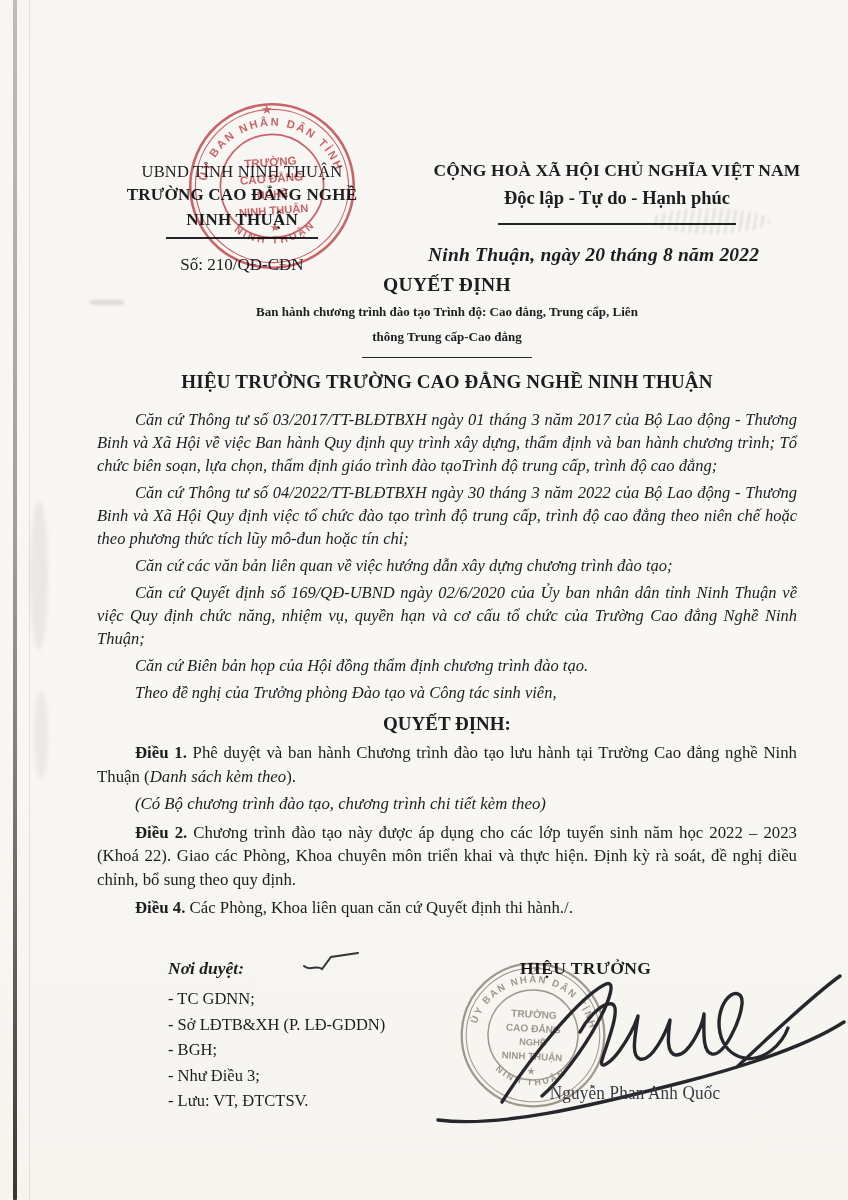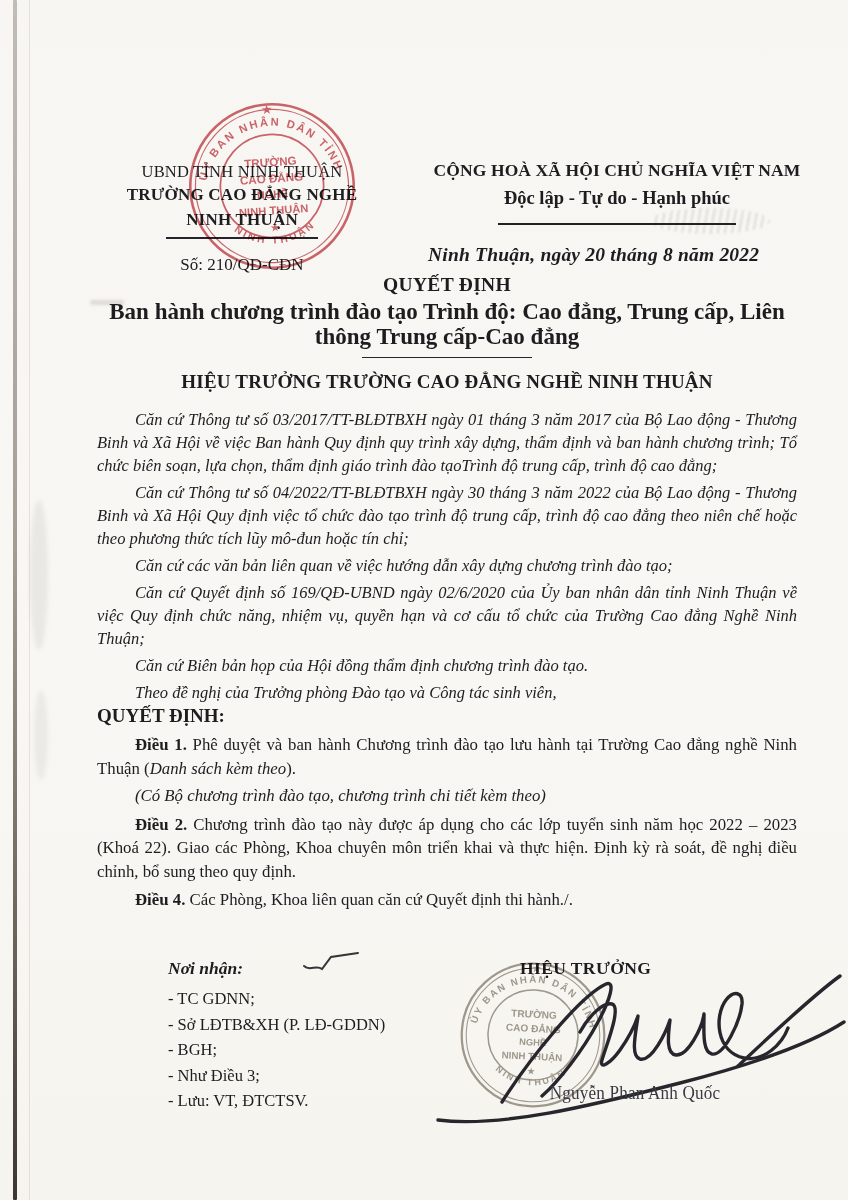--- a/index.html
+++ b/index.html
@@ -36,27 +36,27 @@
     font-size:19.5px;font-style:italic;font-weight:bold;letter-spacing:.2px;}
 
   
   .stamp{position:absolute;mix-blend-mode:multiply;}
   .stamp-top{left:186px;top:100px;width:172px;height:172px;opacity:.82;transform:rotate(-4deg);}
   .stamp-bottom{left:458px;top:960px;width:150px;height:150px;opacity:.8;transform:rotate(3deg);}
 
   
   .content{position:absolute;left:97px;top:272px;width:700px;}
   .t-main{text-align:center;font-weight:bold;font-size:19.5px;line-height:25px;letter-spacing:.3px;}
-  .t-sub{text-align:center;font-weight:bold;font-size:23px;line-height:25px;margin-top:2px;}
+  .t-sub{text-align:center;font-weight:bold;font-size:13px;line-height:25px;margin-top:2px;}
   .t-rule{width:170px;border-top:1.6px solid #26262c;margin:8px auto 0;}
   .t-issuer{text-align:center;font-weight:bold;font-size:19px;margin-top:13px;letter-spacing:.2px;}
   p.recital{font-style:italic;text-align:justify;text-indent:38px;
     font-size:16.5px;line-height:23px;margin:4px 0 0;}
   p.recital.first{margin-top:15px;}
-  .decision-h{font-weight:bold;font-size:19px;line-height:24px;}
+  .decision-h{text-align:center;font-weight:bold;font-size:19px;margin-top:8px;line-height:24px;}
   p.article{text-align:justify;text-indent:38px;font-size:16.8px;line-height:23.5px;margin:5px 0 0;}
   p.article .alabel{font-weight:bold;margin-top:46px;}
   p.article .ital{font-style:italic;}
   p.note{font-style:italic;text-indent:38px;font-size:16.8px;line-height:23.5px;margin:4px 0 0;}
 
   
   .noi-nhan{position:absolute;left:168px;top:958px;width:260px;}
   .noi-nhan .nlabel{font-weight:bold;font-style:italic;font-size:17.5px;}
   .noi-nhan ul{list-style:none;margin:7px 0 0;padding:0;font-size:16.5px;line-height:25.5px;}
   .sig-title{position:absolute;left:520px;top:958px;width:200px;
@@ -135,21 +135,21 @@
   <p class="article"><span class="alabel">Điều 1.</span><span> Phê duyệt và ban hành Chương trình đào tạo lưu hành tại Trường Cao đẳng nghề Ninh Thuận (</span><span class="ital">Danh sách kèm theo</span><span>).</span></p>
 
   <p class="note">(Có Bộ chương trình đào tạo, chương trình chi tiết kèm theo)</p>
 
   <p class="article"><span class="alabel">Điều 2.</span><span> Chương trình đào tạo này được áp dụng cho các lớp tuyển sinh năm học 2022 – 2023 (Khoá 22). Giao các Phòng, Khoa chuyên môn triển khai và thực hiện. Định kỳ rà soát, đề nghị điều chỉnh, bổ sung theo quy định.</span></p>
 
   <p class="article"><span class="alabel">Điều 4.</span><span> Các Phòng, Khoa liên quan căn cứ Quyết định thi hành./.</span></p>
 </div>
 
 <div class="noi-nhan">
-  <span class="nlabel">Nơi nhận:</span>
+  <span class="nlabel">Nơi duyệt:</span>
   <ul>
     <li>- TC GDNN;</li>
     <li>- Sở LĐTB&amp;XH (P. LĐ-GDDN)</li>
     <li>- BGH;</li>
     <li>- Như Điều 3;</li>
     <li>- Lưu: VT, ĐTCTSV.</li>
   </ul>
 </div>
 
 <svg class="check-svg" viewBox="0 0 64 30">

